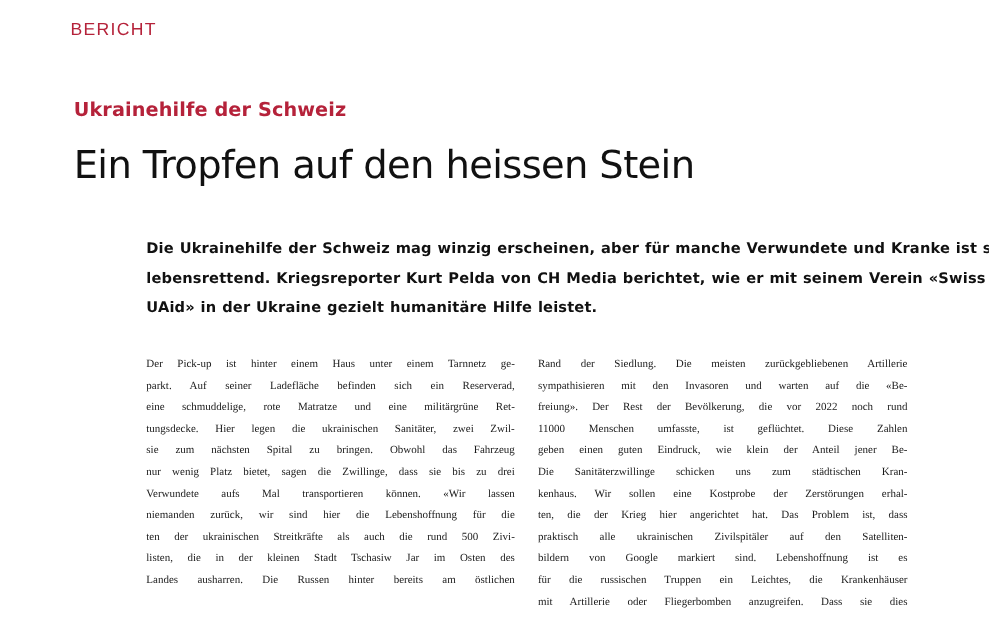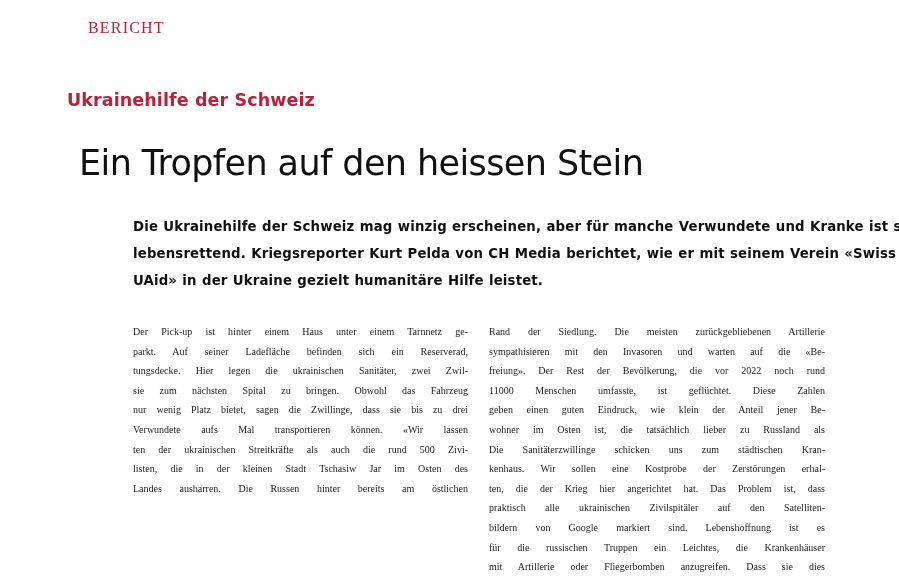--- a/index.html
+++ b/index.html
@@ -11,47 +11,46 @@
       width: 899px;
       height: 585px;
       overflow: hidden;
       position: relative;
       color: #1a1a1a;
     }
     .section-label {
       position: absolute;
       left: 64px;
       top: 19px;
-      font-family: Liberation Serif, serif;
+      font-family: Liberation Sans, sans-serif;
       font-size: 16px;
       letter-spacing: 1.2px;
       color: #b5223a;
       font-weight: normal;
-      margin-left: 24px;
     }
     .kicker {
       position: absolute;
       left: 67px;
       top: 90px;
       font-family: "DejaVu Sans", sans-serif;
       font-size: 17.5px;
       font-weight: bold;
       color: #b5223a;
       letter-spacing: 0.1px;
     }
     .headline {
       position: absolute;
       left: 67px;
       top: 126px;
       font-family: "DejaVu Sans", sans-serif;
       font-size: 35px;
       font-weight: normal;
       color: #111111;
       letter-spacing: -0.6px;
-      margin: 12px;
+      margin: 0;
       line-height: 50px;
     }
     .lead {
       position: absolute;
       left: 133px;
       top: 213px;
       width: 740px;
       font-family: "DejaVu Sans", sans-serif;
       font-size: 13.3px;
       font-weight: bold;
@@ -94,36 +93,37 @@
 
   <p class="lead">
     <span class="line">Die Ukrainehilfe der Schweiz mag winzig erscheinen, aber für manche Verwundete und Kranke ist sie</span>
     <span class="line">lebensrettend. Kriegsreporter Kurt Pelda von CH Media berichtet, wie er mit seinem Verein «Swiss</span>
     <span class="line">UAid» in der Ukraine gezielt humanitäre Hilfe leistet.</span>
   </p>
 
   <div class="col col-left">
     <span class="line">Der Pick-up ist hinter einem Haus unter einem Tarnnetz ge-</span>
     <span class="line">parkt. Auf seiner Ladefläche befinden sich ein Reserverad,</span>
+    <span class="line">eine schmuddelige, rote Matratze und eine militärgrüne Ret-</span>
     <span class="line">tungsdecke. Hier legen die ukrainischen Sanitäter, zwei Zwil-</span>
     <span class="line">sie zum nächsten Spital zu bringen. Obwohl das Fahrzeug</span>
     <span class="line">nur wenig Platz bietet, sagen die Zwillinge, dass sie bis zu drei</span>
     <span class="line">Verwundete aufs Mal transportieren können. «Wir lassen</span>
+    <span class="line">niemanden zurück, wir sind hier die Lebenshoffnung für die</span>
     <span class="line">ten der ukrainischen Streitkräfte als auch die rund 500 Zivi-</span>
     <span class="line">listen, die in der kleinen Stadt Tschasiw Jar im Osten des</span>
     <span class="line">Landes ausharren. Die Russen hinter bereits am östlichen</span>
   </div>
 
   <div class="col col-right">
     <span class="line">Rand der Siedlung. Die meisten zurückgebliebenen Artillerie</span>
     <span class="line">sympathisieren mit den Invasoren und warten auf die «Be-</span>
     <span class="line">freiung». Der Rest der Bevölkerung, die vor 2022 noch rund</span>
     <span class="line">11000 Menschen umfasste, ist geflüchtet. Diese Zahlen</span>
     <span class="line">geben einen guten Eindruck, wie klein der Anteil jener Be-</span>
-    <span class="line">wohner im Osten ist, die tatsächlich lieber zu Russland als</span>
     <span class="line">Die Sanitäterzwillinge schicken uns zum städtischen Kran-</span>
     <span class="line">kenhaus. Wir sollen eine Kostprobe der Zerstörungen erhal-</span>
     <span class="line">ten, die der Krieg hier angerichtet hat. Das Problem ist, dass</span>
     <span class="line">praktisch alle ukrainischen Zivilspitäler auf den Satelliten-</span>
     <span class="line">bildern von Google markiert sind. Lebenshoffnung ist es</span>
     <span class="line">für die russischen Truppen ein Leichtes, die Krankenhäuser</span>
     <span class="line">mit Artillerie oder Fliegerbomben anzugreifen. Dass sie dies</span>
   </div>
 </div>
 

